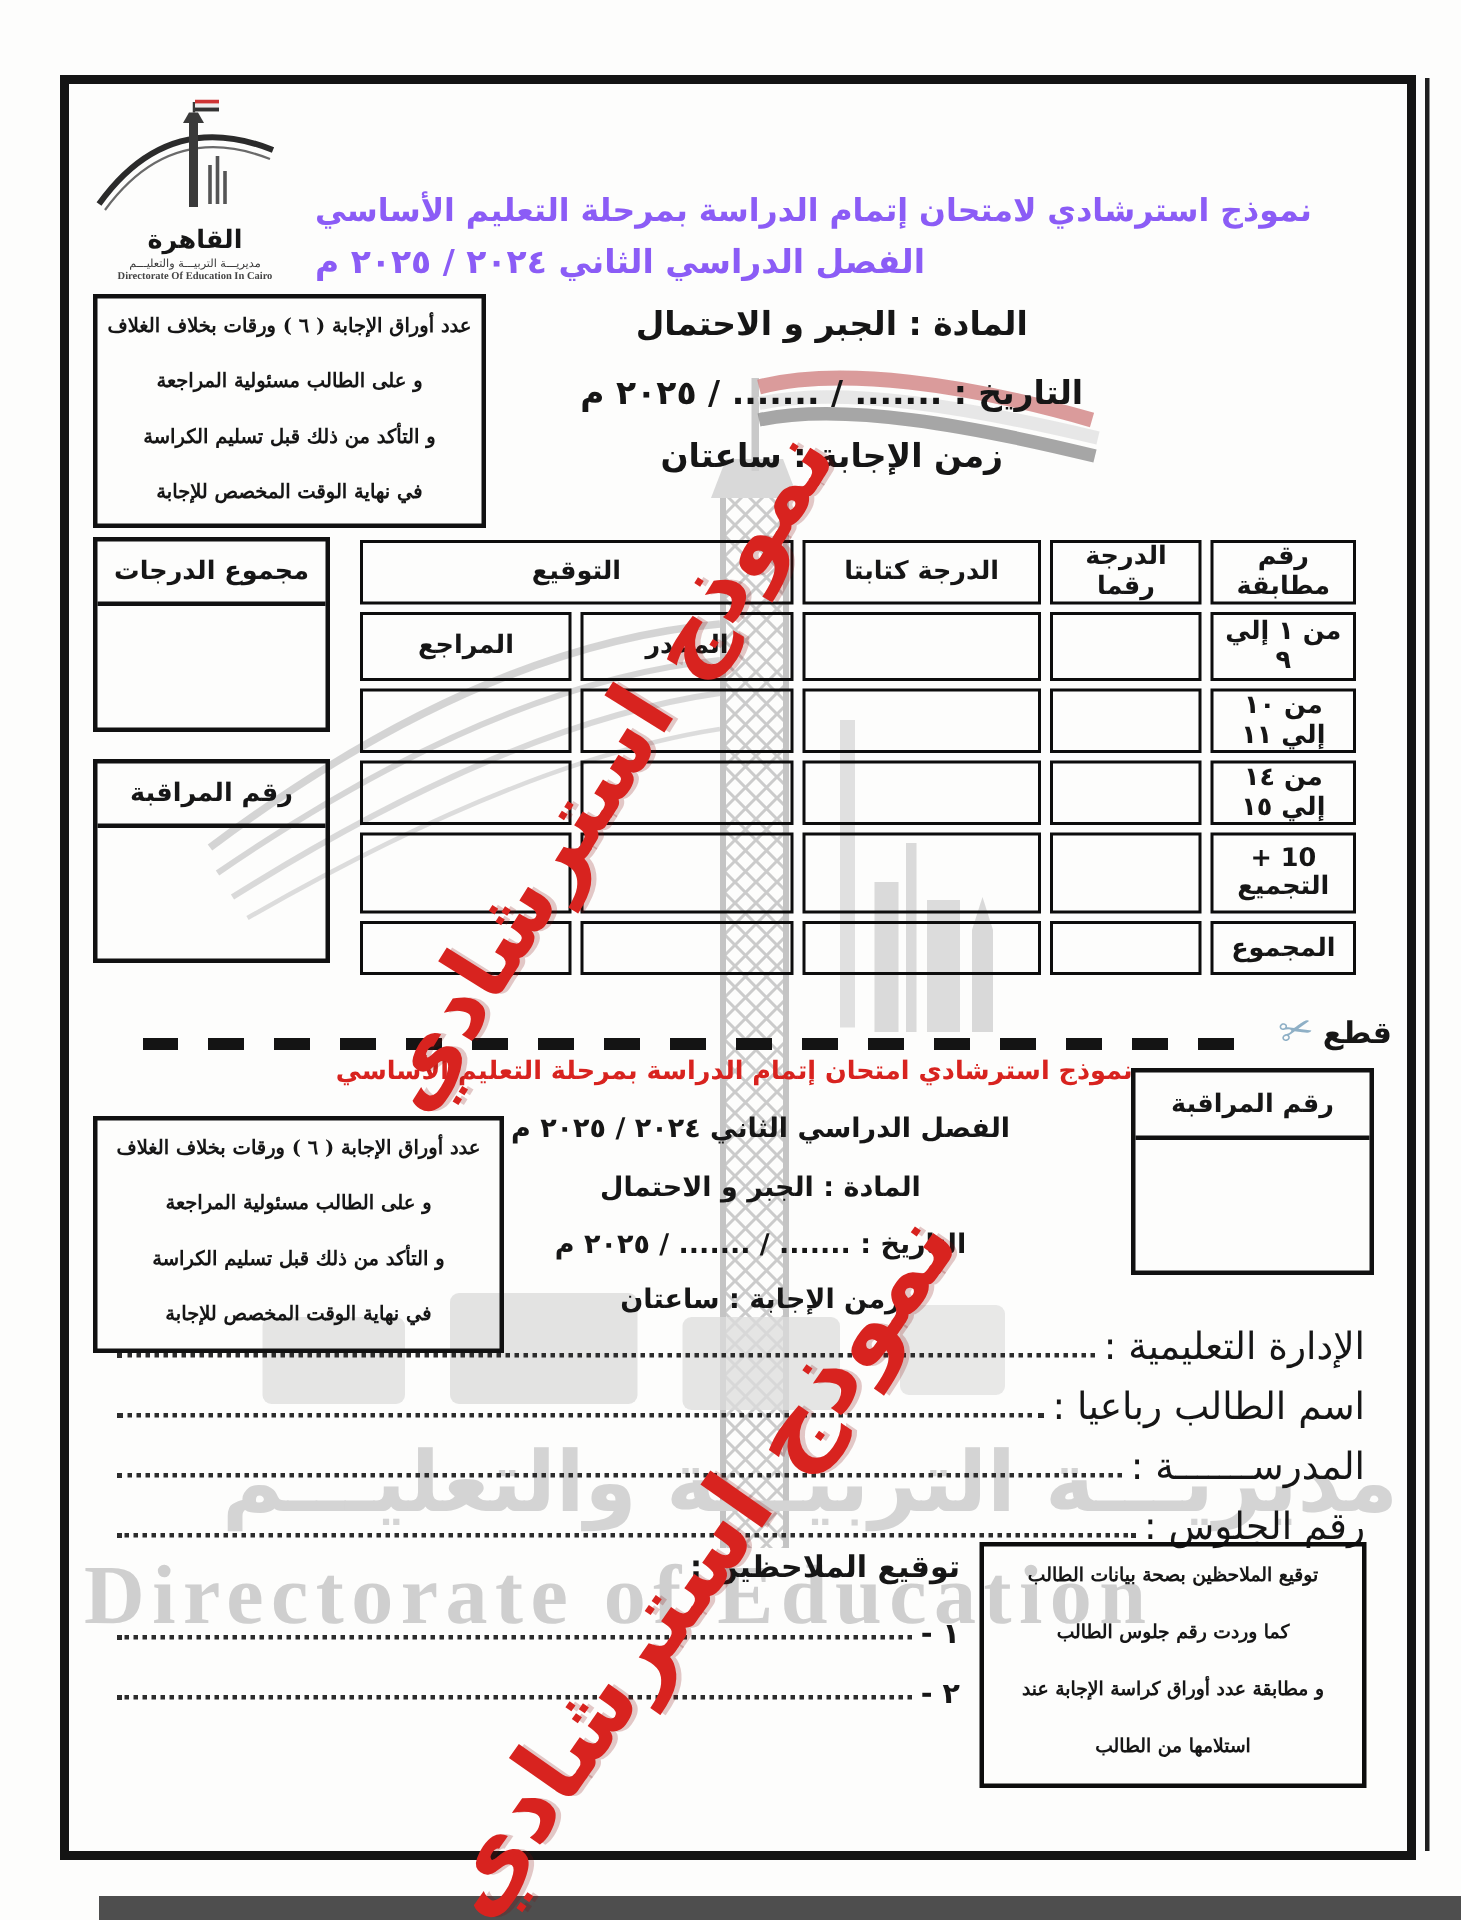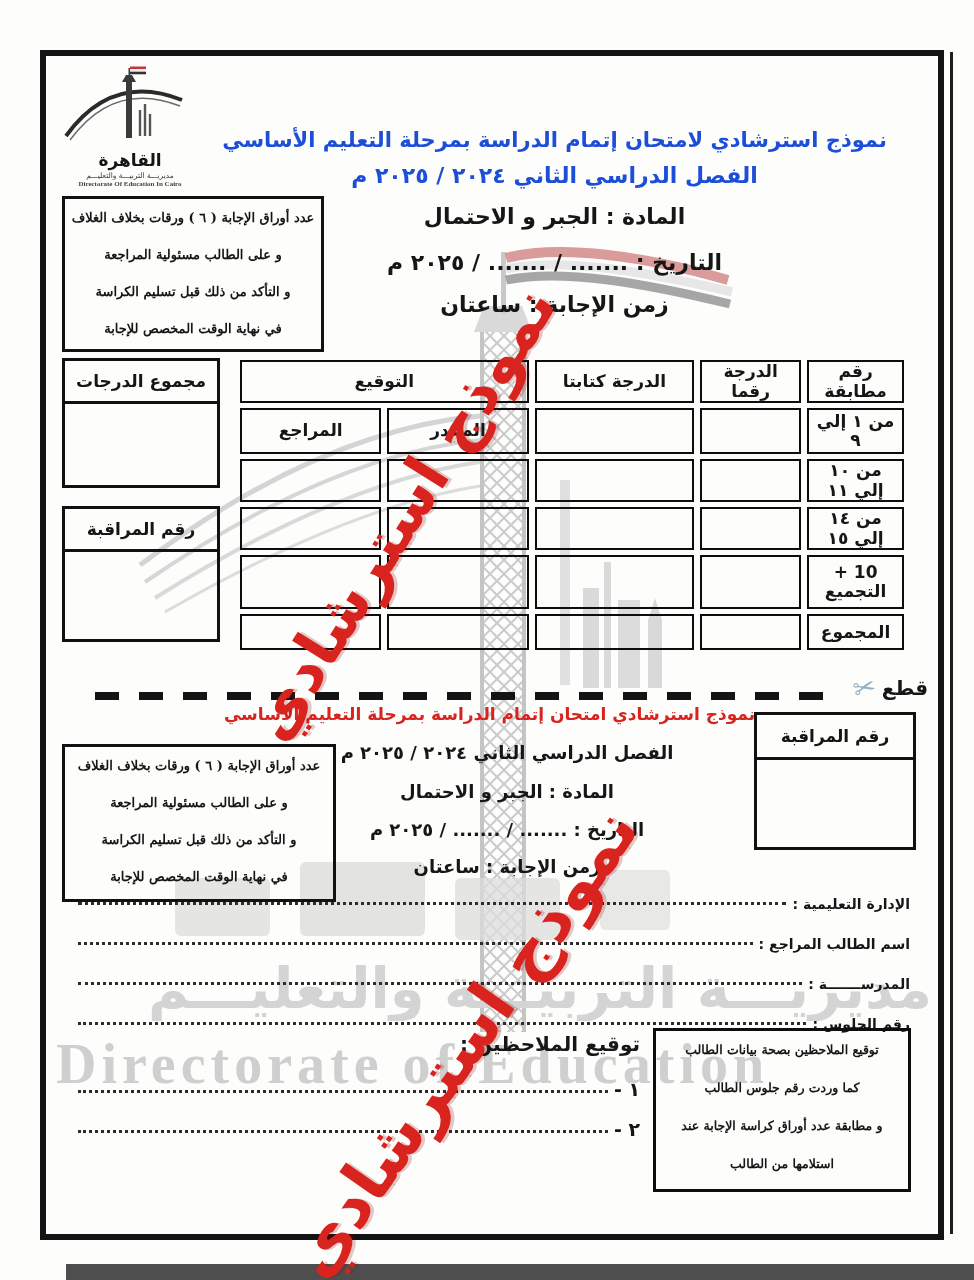--- a/index.html
+++ b/index.html
@@ -24,21 +24,21 @@
     text-align:center;direction:rtl;text-shadow:2px 3px 0 rgba(130,10,10,.22);pointer-events:none;}
   .red-wm.one{left:280px;top:400px;width:340px;font-size:62px;transform:rotate(-58deg);}
   .red-wm.two{left:300px;top:945px;width:410px;font-size:66px;transform:rotate(-55deg);}
   
   .gov-block{right:66px;top:58px;text-align:center;font-weight:bold;font-size:22px;line-height:1.35;}
   .logo{left:60px;top:66px;width:140px;text-align:center;}
   .logo-city{font-size:17px;font-weight:bold;margin-top:-4px;}
   .logo-sub-ar{font-size:7.5px;color:#3a3a3a;margin-top:1px;}
   .logo-sub-en{font-size:7px;font-weight:bold;color:#444;font-family:"Liberation Serif",serif;}
   
-  .t-red{left:210px;right:75px;text-align:center;color:#1d4ed8;font-weight:bold;}
+  .t-red{left:210px;right:75px;text-align:left;color:#8b5cf6;font-weight:bold;}
   .t-black{left:210px;right:75px;text-align:center;color:#161616;font-weight:bold;}
   
   .instr{border:3px solid #111;text-align:center;font-family:"DejaVu Serif", serif;
     font-weight:bold;font-size:13px;line-height:37px;background:transparent;}
   .instr-top{left:62px;top:196px;width:256px;height:150px;}
   .instr-bot{left:62px;top:744px;width:268px;height:152px;}
   
   .side-box{border:3px solid #111;background:transparent;}
   .side-box .bx-head{border-bottom:3px solid #111;font-weight:bold;font-size:17px;text-align:center;}
   .totals{left:62px;top:358px;width:152px;height:124px;}
@@ -55,21 +55,21 @@
   
   .cut-label{right:46px;top:676px;font-weight:bold;font-size:20px;}
   .scissors{right:98px;top:672px;font-size:27px;color:#8fb0c6;transform:rotate(-14deg);}
   .dash-line{left:95px;top:692px;width:735px;height:8px;
     background:repeating-linear-gradient(90deg,#141414 0 24px,transparent 24px 44px);}
   
   .b-red{left:150px;right:145px;top:704px;text-align:center;color:#d8231f;font-weight:bold;font-size:17px;}
   .b-black{left:235px;right:195px;text-align:center;font-weight:bold;font-size:18px;}
   
   .field{left:78px;right:64px;display:flex;direction:rtl;align-items:flex-end;height:34px;}
-  .field .flabel{font-weight:bold;font-size:14px;white-space:nowrap;}
+  .field .flabel{font-weight:normal;font-size:25px;white-space:nowrap;}
   .leader{flex:1;height:0;border-bottom:3px dotted #2c2c2c;margin:0 6px 7px 0;}
   
   .obs-title{right:334px;top:1032px;font-weight:bold;font-size:20px;}
   .obs-line{left:78px;right:334px;display:flex;direction:rtl;align-items:flex-end;height:30px;}
   .obs-line .flabel{font-weight:bold;font-size:19px;white-space:nowrap;}
   
   .note-box{left:653px;top:1028px;width:252px;height:158px;border:3.5px solid #0d0d0d;
     text-align:center;font-family:"DejaVu Serif", serif;font-weight:bold;font-size:12.5px;line-height:38px;}
 </style>
 </head>
@@ -228,21 +228,21 @@
     <div>و على الطالب مسئولية المراجعة</div>
     <div>و التأكد من ذلك قبل تسليم الكراسة</div>
     <div>في نهاية الوقت المخصص للإجابة</div>
   </div>
 
   <div class="layer field" style="top:878px;">
     <span class="flabel">الإدارة التعليمية :</span>
     <span class="leader"></span>
   </div>
   <div class="layer field" style="top:918px;">
-    <span class="flabel">اسم الطالب المراجع :</span>
+    <span class="flabel">اسم الطالب رباعيا :</span>
     <span class="leader"></span>
   </div>
   <div class="layer field" style="top:998px;">
     <span class="flabel">رقم الجلوس :</span>
     <span class="leader"></span>
   </div>
   <div class="layer field" style="top:958px;">
     <span class="flabel">المدرســـــــة :</span>
     <span class="leader"></span>
   </div>

